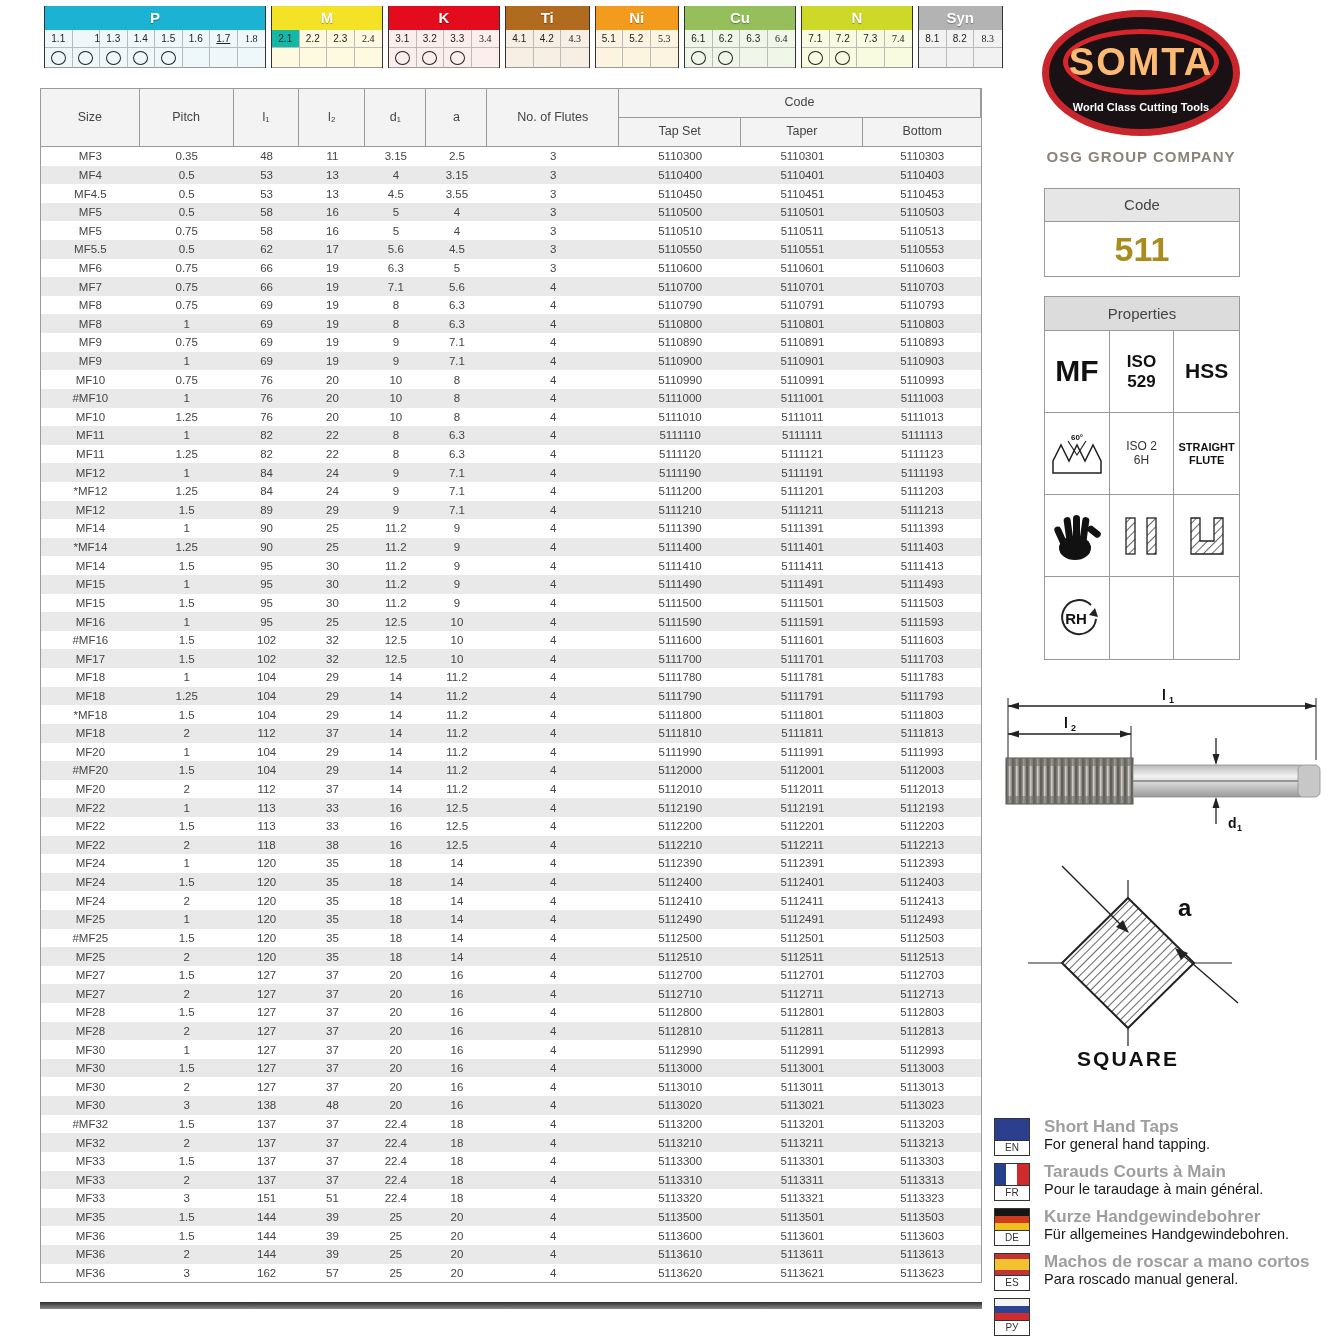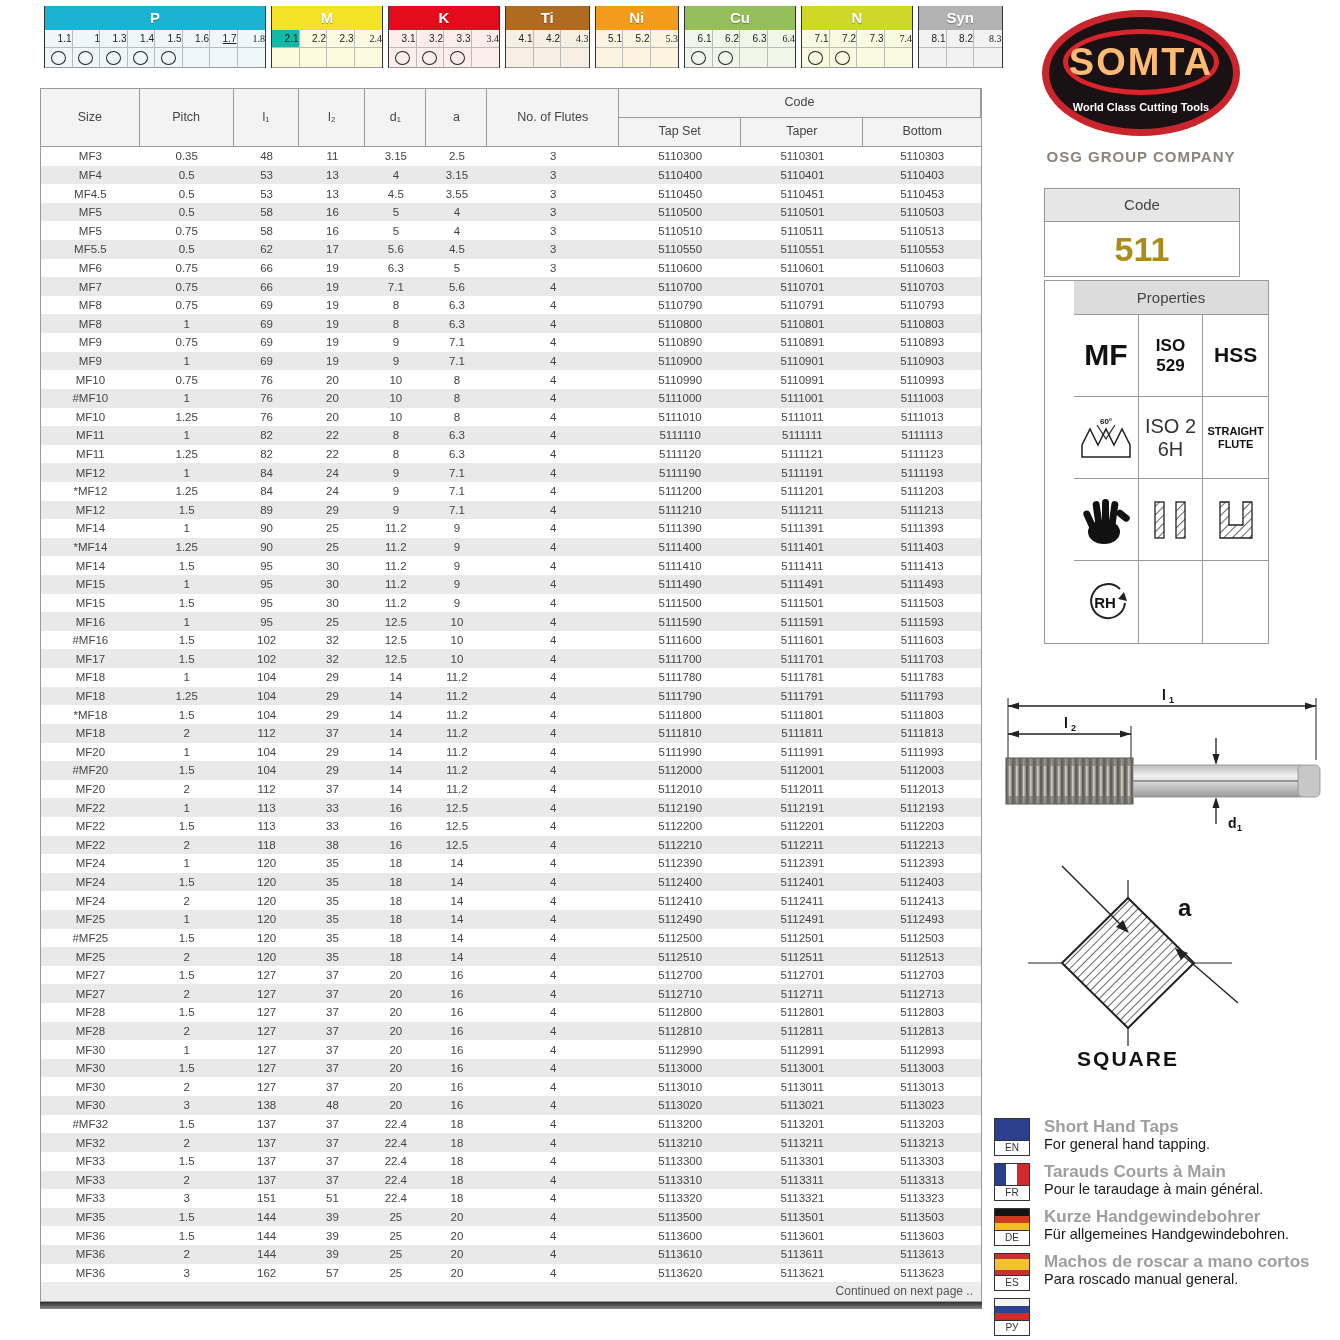--- a/index.html
+++ b/index.html
@@ -7,21 +7,21 @@
     width:1340px;height:1340px;position:relative;background:#fff;
     font-family:"Liberation Sans","DejaVu Sans",sans-serif;color:#333;
     overflow:hidden;
   }
   
   .materials-bar{position:absolute;left:44px;top:6px;width:944px;display:flex;}
   .mat-group{display:flex;flex-direction:column;border-left:1px solid #333;border-right:1px solid #333;margin-right:5px;}
   .mat-group:last-child{margin-right:0;}
   .mat-head{height:24px;line-height:24px;text-align:center;color:#fff;font-weight:bold;font-size:15px;text-shadow:0 1px 1px rgba(0,0,0,.35);}
   .mat-cells,.mat-marks{display:flex;}
-  .mat-cell{width:27.5px;height:18px;line-height:18px;text-align:right;font-size:10px;color:#222;border-right:1px solid #bbb;border-bottom:1px solid #bbb;box-sizing:border-box;}
+  .mat-cell{width:27.5px;height:18px;line-height:18px;text-align:center;font-size:10px;color:#222;border-right:1px solid #bbb;border-bottom:1px solid #bbb;box-sizing:border-box;}
   .mat-cell:last-child{border-right:none;font-family:Liberation Serif, serif;}
   .mat-mark{width:27.5px;height:20px;display:flex;align-items:center;justify-content:center;border-right:1px solid #bbb;border-bottom:1px solid #999;box-sizing:border-box;}
   .mat-mark:last-child{border-right:none;}
   .circle{width:13px;height:12px;border:1.6px solid #222;border-radius:50%;}
   
   .taps-table{position:absolute;left:40px;top:88px;width:942px;border:1px solid #9a9a9a;box-sizing:border-box;background:#fff;}
   .thead{display:grid;grid-template-columns:10.5% 10% 7% 7% 6.5% 6.5% 14% 13% 13% 12.5%;grid-template-rows:29px 29px;background:#f3f3f3;font-size:12.5px;color:#444;}
   .th{border-right:1px solid #9a9a9a;border-bottom:1px solid #9a9a9a;display:flex;align-items:center;justify-content:center;text-align:center;line-height:1.1;}
   .th.span2{grid-row:1/3;}
   .th.code-span{grid-column:8/11;grid-row:1;}
@@ -35,30 +35,30 @@
   
   .logo-wrap{position:absolute;left:1036px;top:10px;width:210px;}
   .logo-oval{width:198px;height:126px;margin:0 auto;background:#191113;border:7px solid #c9252c;border-radius:50%;position:relative;box-sizing:border-box;}
   .logo-ring{position:absolute;left:14px;right:14px;top:12px;bottom:34px;border:5px solid #d8252c;border-radius:50%;}
   .logo-brand{position:absolute;left:0;right:0;top:24px;text-align:center;font-size:38px;font-weight:bold;color:#fdba74;letter-spacing:2px;}
   .logo-tagline{position:absolute;left:0;right:0;bottom:16px;text-align:center;font-size:11px;font-weight:bold;color:#fff;white-space:nowrap;}
   .osg-line{position:absolute;left:1036px;top:148px;width:210px;text-align:center;font-size:15px;font-weight:bold;color:#8d8379;letter-spacing:1px;}
   .code-box{position:absolute;left:1044px;top:188px;width:194px;border:1px solid #999;background:#fff;}
   .code-box .box-head{height:32px;line-height:32px;text-align:center;background:#e6e6e6;border-bottom:1px solid #999;font-size:15px;color:#444;}
   .code-box .code-val{height:54px;line-height:54px;text-align:center;font-size:34px;font-weight:bold;color:#aa8c1e;}
-  .props-box{position:absolute;left:1044px;top:280px;width:194px;border:1px solid #999;background:#fff;padding-left:29px;}
+  .props-box{position:absolute;left:1044px;top:296px;width:194px;border:1px solid #999;background:#fff;}
   .props-box .box-head{height:33px;line-height:33px;text-align:center;background:#dcdcdc;border-bottom:1px solid #999;font-size:15px;color:#444;}
   .props-grid{display:grid;grid-template-columns:1fr 1fr 1fr;grid-auto-rows:82px;}
   .prop-cell{border-right:1px solid #999;border-bottom:1px solid #999;display:flex;align-items:center;justify-content:center;text-align:center;white-space:pre-line;line-height:1.15;}
   .props-grid .prop-cell:nth-child(3n){border-right:none;}
   .props-grid .prop-cell:nth-child(n+10){border-bottom:none;}
   .p-mf{font-size:30px;font-weight:bold;color:#111;}
   .p-iso529{font-size:17px;font-weight:bold;color:#111;}
   .p-hss{font-size:21px;font-weight:bold;color:#111;}
-  .p-iso2{font-size:20px;color:#333;}
+  .p-iso2{font-size:12px;color:#333;}
   .p-straight{font-size:11px;font-weight:bold;color:#111;}
   .tap-draw{position:absolute;left:998px;top:686px;}
   .square-draw{position:absolute;left:1010px;top:858px;}
   .langs{position:absolute;left:994px;top:1118px;width:350px;}
   .lang-item{display:flex;margin-bottom:7px;}
   .flag-col{width:40px;margin-right:10px;flex:none;}
   .flag{width:36px;height:23px;border:1px solid #333;box-sizing:border-box;}
   .flag-code{width:36px;height:15px;line-height:14px;border:1px solid #333;border-top:none;box-sizing:border-box;text-align:center;font-size:10px;color:#333;background:#fff;}
   .lang-title{font-size:17px;font-weight:bold;color:#9e9e9e;line-height:1.05;}
   .lang-sub{font-size:14.5px;color:#1a1a1a;line-height:1.15;}
@@ -971,21 +971,20 @@
         <div class="tcell">162</div>
         <div class="tcell">57</div>
         <div class="tcell">25</div>
         <div class="tcell">20</div>
         <div class="tcell">4</div>
         <div class="tcell">5113620</div>
         <div class="tcell">5113621</div>
         <div class="tcell">5113623</div>
       </div>
     </div>
-  <div class="continued">Continued on next page ..</div>
 </div>
 <div class="bottom-bar"></div>
 
 <div class="logo-wrap">
   <div class="logo-oval">
     <div class="logo-ring"></div>
     <div class="logo-brand">SOMTA</div>
     <div class="logo-tagline">World Class Cutting Tools</div>
   </div>
 </div>

